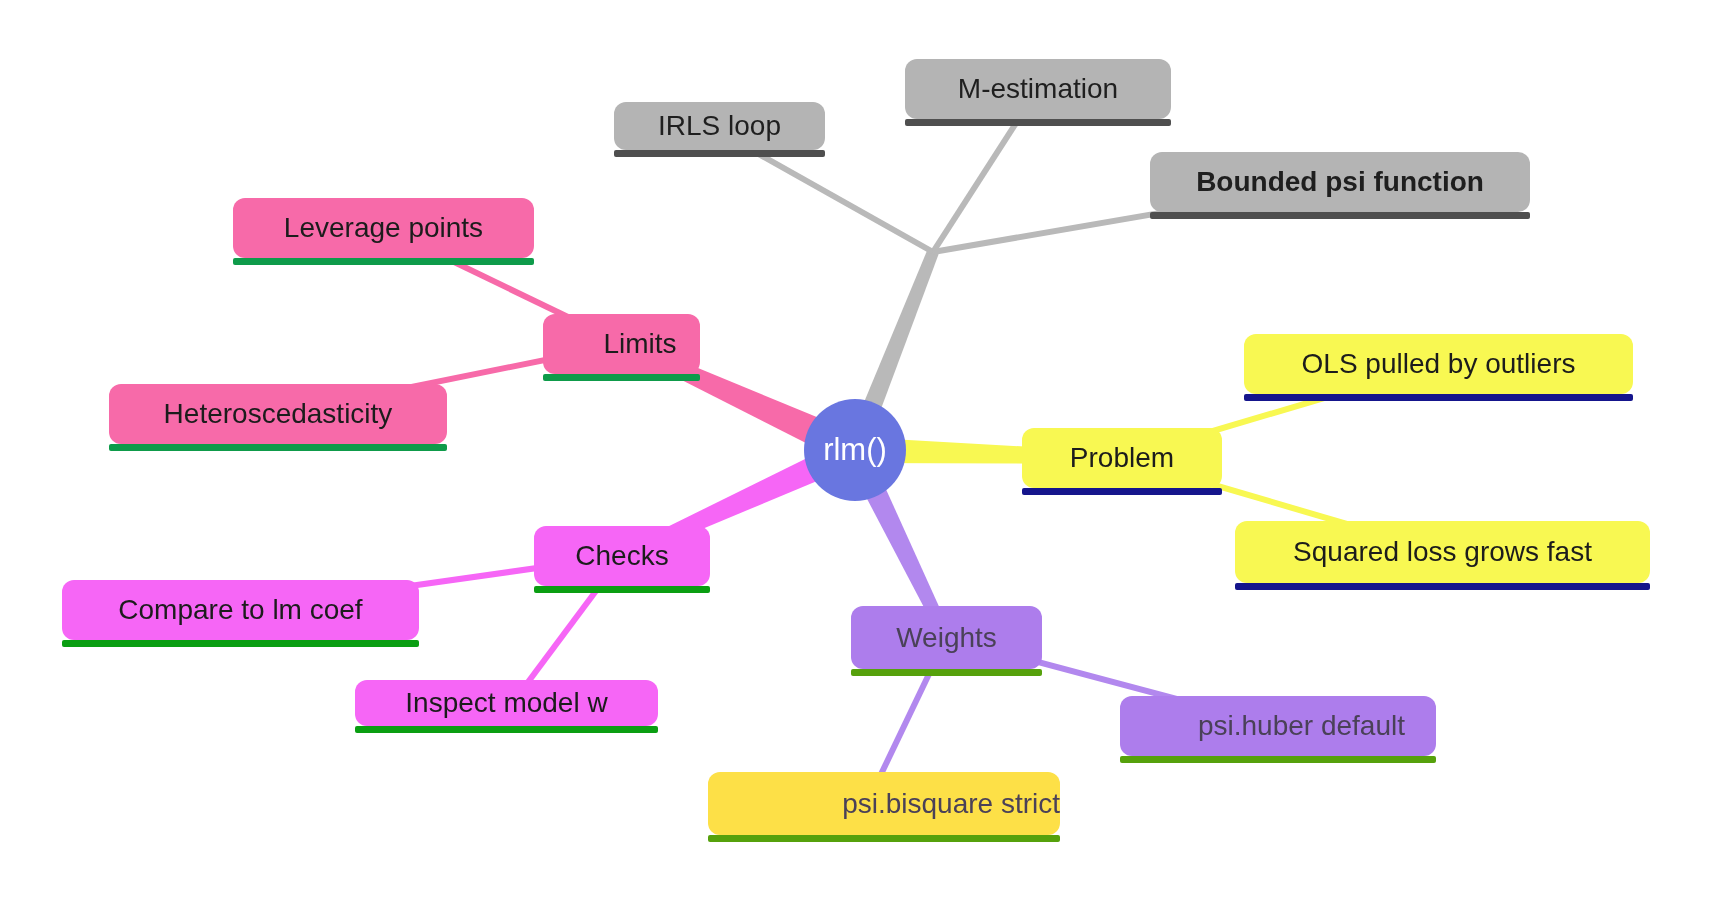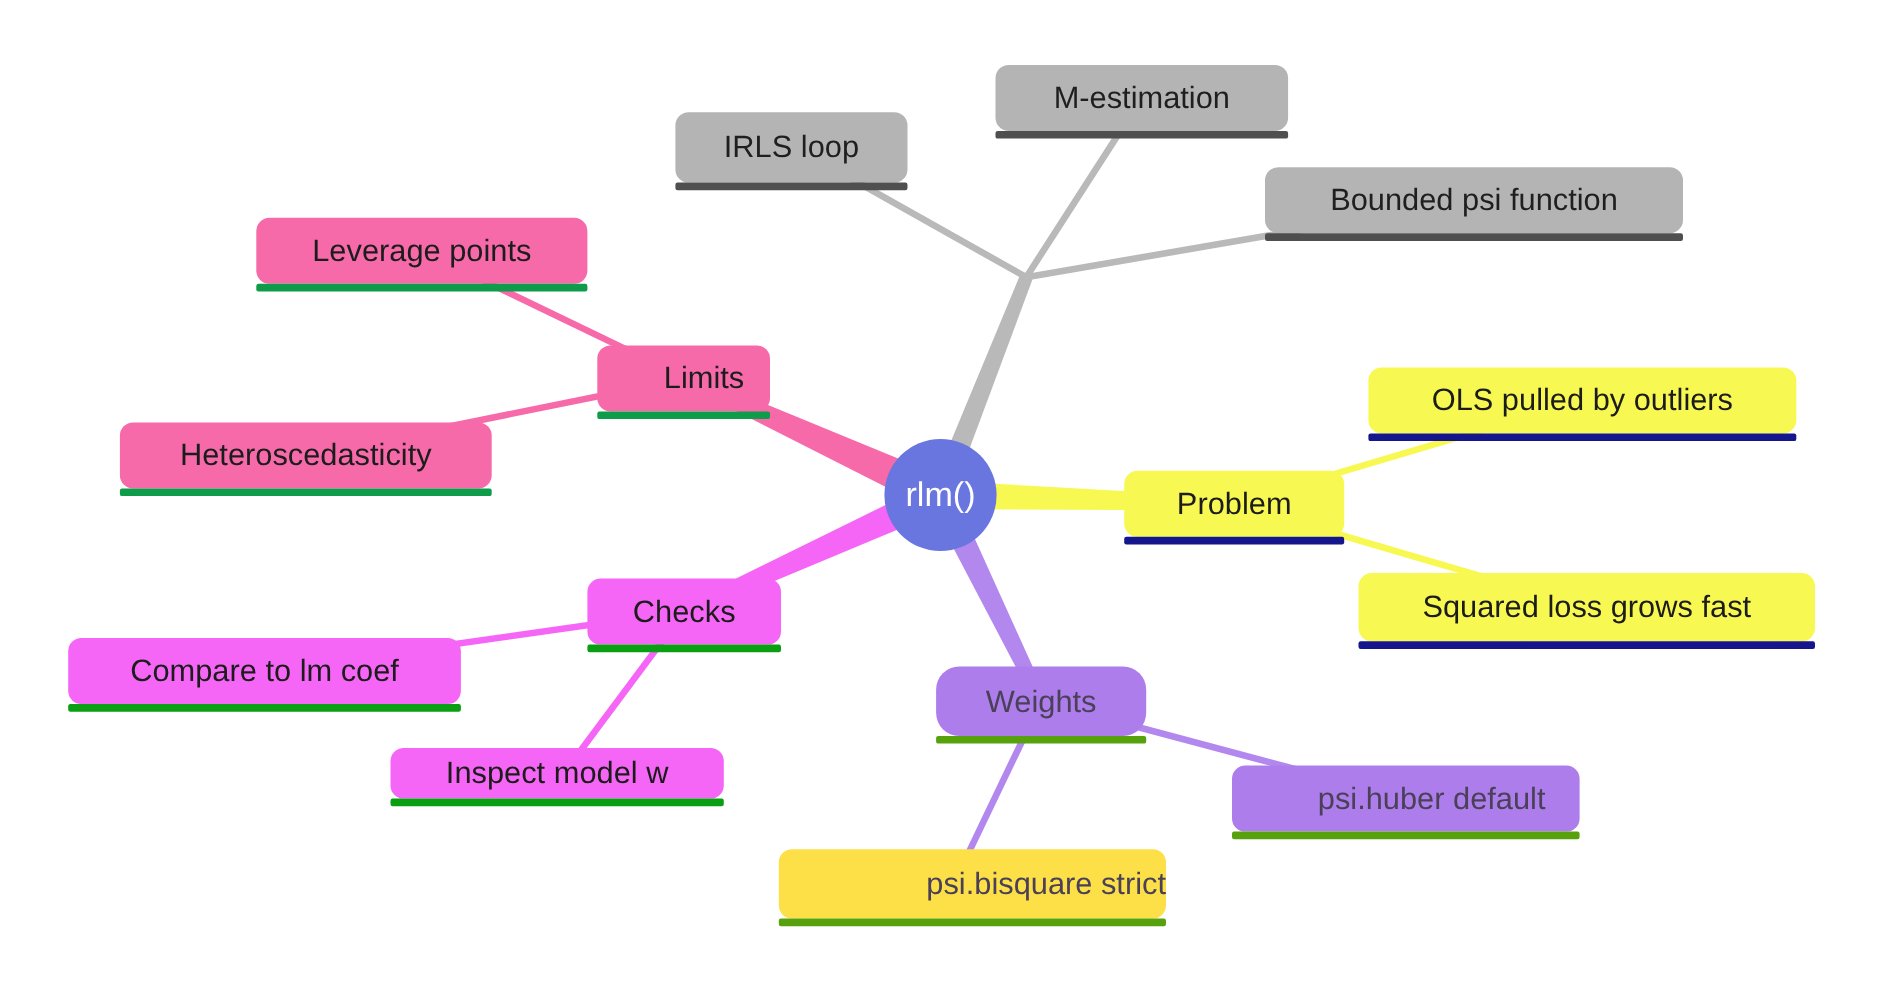--- a/index.html
+++ b/index.html
@@ -64,29 +64,29 @@
       <polygon points="854.6,463.0 1121.8,464.0 1122.2,452.0 855.4,437.0" fill="#f8f852"></polygon>
       <line x1="1122" y1="458" x2="1438.5" y2="364" stroke="#f8f852" stroke-width="6"></line>
       <line x1="1122" y1="458" x2="1442.5" y2="552" stroke="#f8f852" stroke-width="6"></line>
       <polygon points="849.2,437.3 619.5,550.5 624.5,561.5 860.8,462.7" fill="#f666f6"></polygon>
       <line x1="622" y1="556" x2="240.5" y2="610" stroke="#f666f6" stroke-width="6"></line>
       <line x1="622" y1="556" x2="506.5" y2="711" stroke="#f666f6" stroke-width="6"></line>
       <polygon points="844.2,455.3 941.1,640.1 951.9,634.9 865.8,444.7" fill="#b288ee"></polygon>
       <line x1="946.5" y1="637.5" x2="1278" y2="726" stroke="#b288ee" stroke-width="6"></line>
       <line x1="946.5" y1="637.5" x2="867" y2="803.5" stroke="#b288ee" stroke-width="6"></line>
     </svg>
-    <div class="node level2" style="left: 614px; top: 102px; width: 211px; height: 64px; background: rgb(180, 180, 180); color: rgb(31, 31, 31);">
+    <div class="node level2" style="left: 614px; top: 102px; width: 211px; height: 48px; background: rgb(180, 180, 180); color: rgb(31, 31, 31);">
       <div class="underbar" style="background: rgb(79, 79, 79);"></div>
       <span>IRLS loop</span>
     </div>
     <div class="node level2" style="left: 905px; top: 59px; width: 266px; height: 60px; background: rgb(180, 180, 180); color: rgb(31, 31, 31);">
       <div class="underbar" style="background: rgb(79, 79, 79);"></div>
       <span>M-estimation</span>
     </div>
-    <div class="node level2" style="left: 1150px; top: 152px; width: 380px; height: 60px; background: rgb(180, 180, 180); color: rgb(31, 31, 31);">
+    <div class="node level2" style="left: 1150px; top: 152px; width: 380px; height: 60px; background: rgb(180, 180, 180); color: rgb(31, 31, 31); font-weight: bold;">
       <div class="underbar" style="background: rgb(79, 79, 79);"></div>
       <span>Bounded psi function</span>
     </div>
     <div class="node level1" style="left: 543px; top: 314px; width: 157px; height: 60px; background: rgb(247, 106, 169); color: rgb(28, 28, 28); padding-left: 37px;">
       <div class="underbar" style="background: rgb(14, 155, 74);"></div>
       <span>Limits</span>
     </div>
     <div class="node level2" style="left: 233px; top: 198px; width: 301px; height: 60px; background: rgb(247, 106, 169); color: rgb(28, 28, 28);">
       <div class="underbar" style="background: rgb(14, 155, 74);"></div>
       <span>Leverage points</span>
@@ -112,21 +112,21 @@
       <span>Checks</span>
     </div>
     <div class="node level2" style="left: 62px; top: 580px; width: 357px; height: 60px; background: rgb(246, 102, 246); color: rgb(28, 28, 28);">
       <div class="underbar" style="background: rgb(10, 158, 18);"></div>
       <span>Compare to lm coef</span>
     </div>
     <div class="node level2" style="left: 355px; top: 680px; width: 303px; height: 46px; background: rgb(246, 102, 246); color: rgb(28, 28, 28);">
       <div class="underbar" style="background: rgb(10, 158, 18);"></div>
       <span>Inspect model w</span>
     </div>
-    <div class="node level1" style="left: 851px; top: 606px; width: 191px; height: 63px; background: rgb(173, 125, 236); color: rgb(74, 65, 88); border-radius: 21px;">
+    <div class="node level1" style="left: 851px; top: 606px; width: 191px; height: 63px; background: rgb(173, 125, 236); color: rgb(74, 65, 88);">
       <div class="underbar" style="background: rgb(86, 161, 12);"></div>
       <span>Weights</span>
     </div>
     <div class="node level2" style="left: 1120px; top: 696px; width: 316px; height: 60px; background: rgb(173, 125, 236); color: rgb(74, 65, 88); padding-left: 47px;">
       <div class="underbar" style="background: rgb(86, 161, 12);"></div>
       <span>psi.huber default</span>
     </div>
     <div class="node level2" style="left: 708px; top: 772px; width: 352px; height: 63px; background: #fde047; color: rgb(74, 65, 88); justify-content: flex-end;">
       <div class="underbar" style="background: rgb(86, 161, 12);"></div>
       <span>psi.bisquare strict</span>

